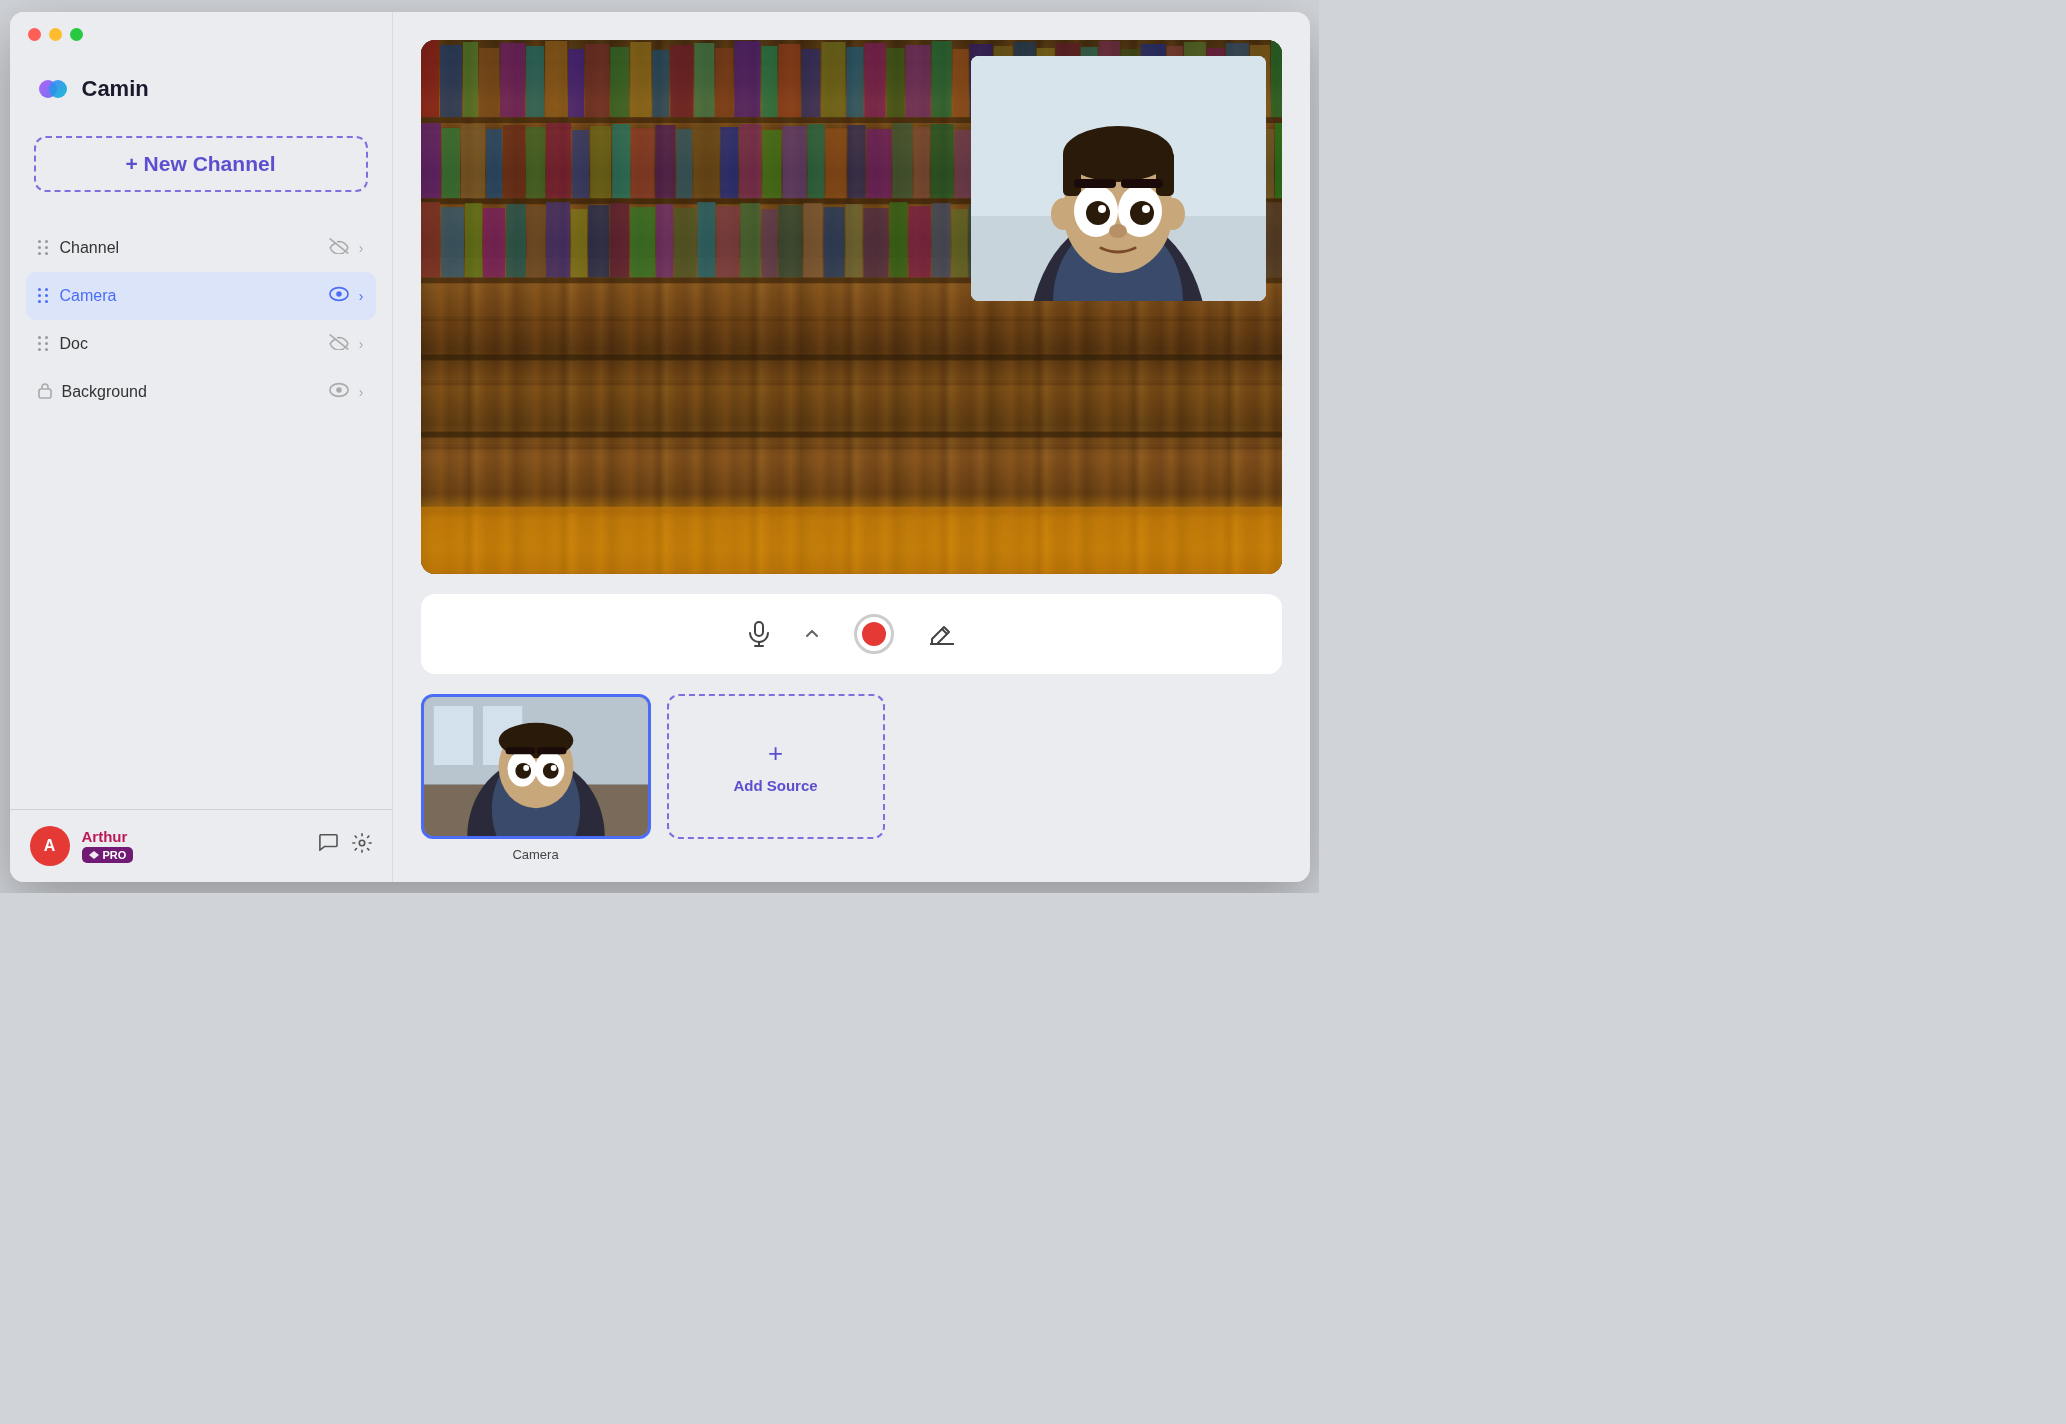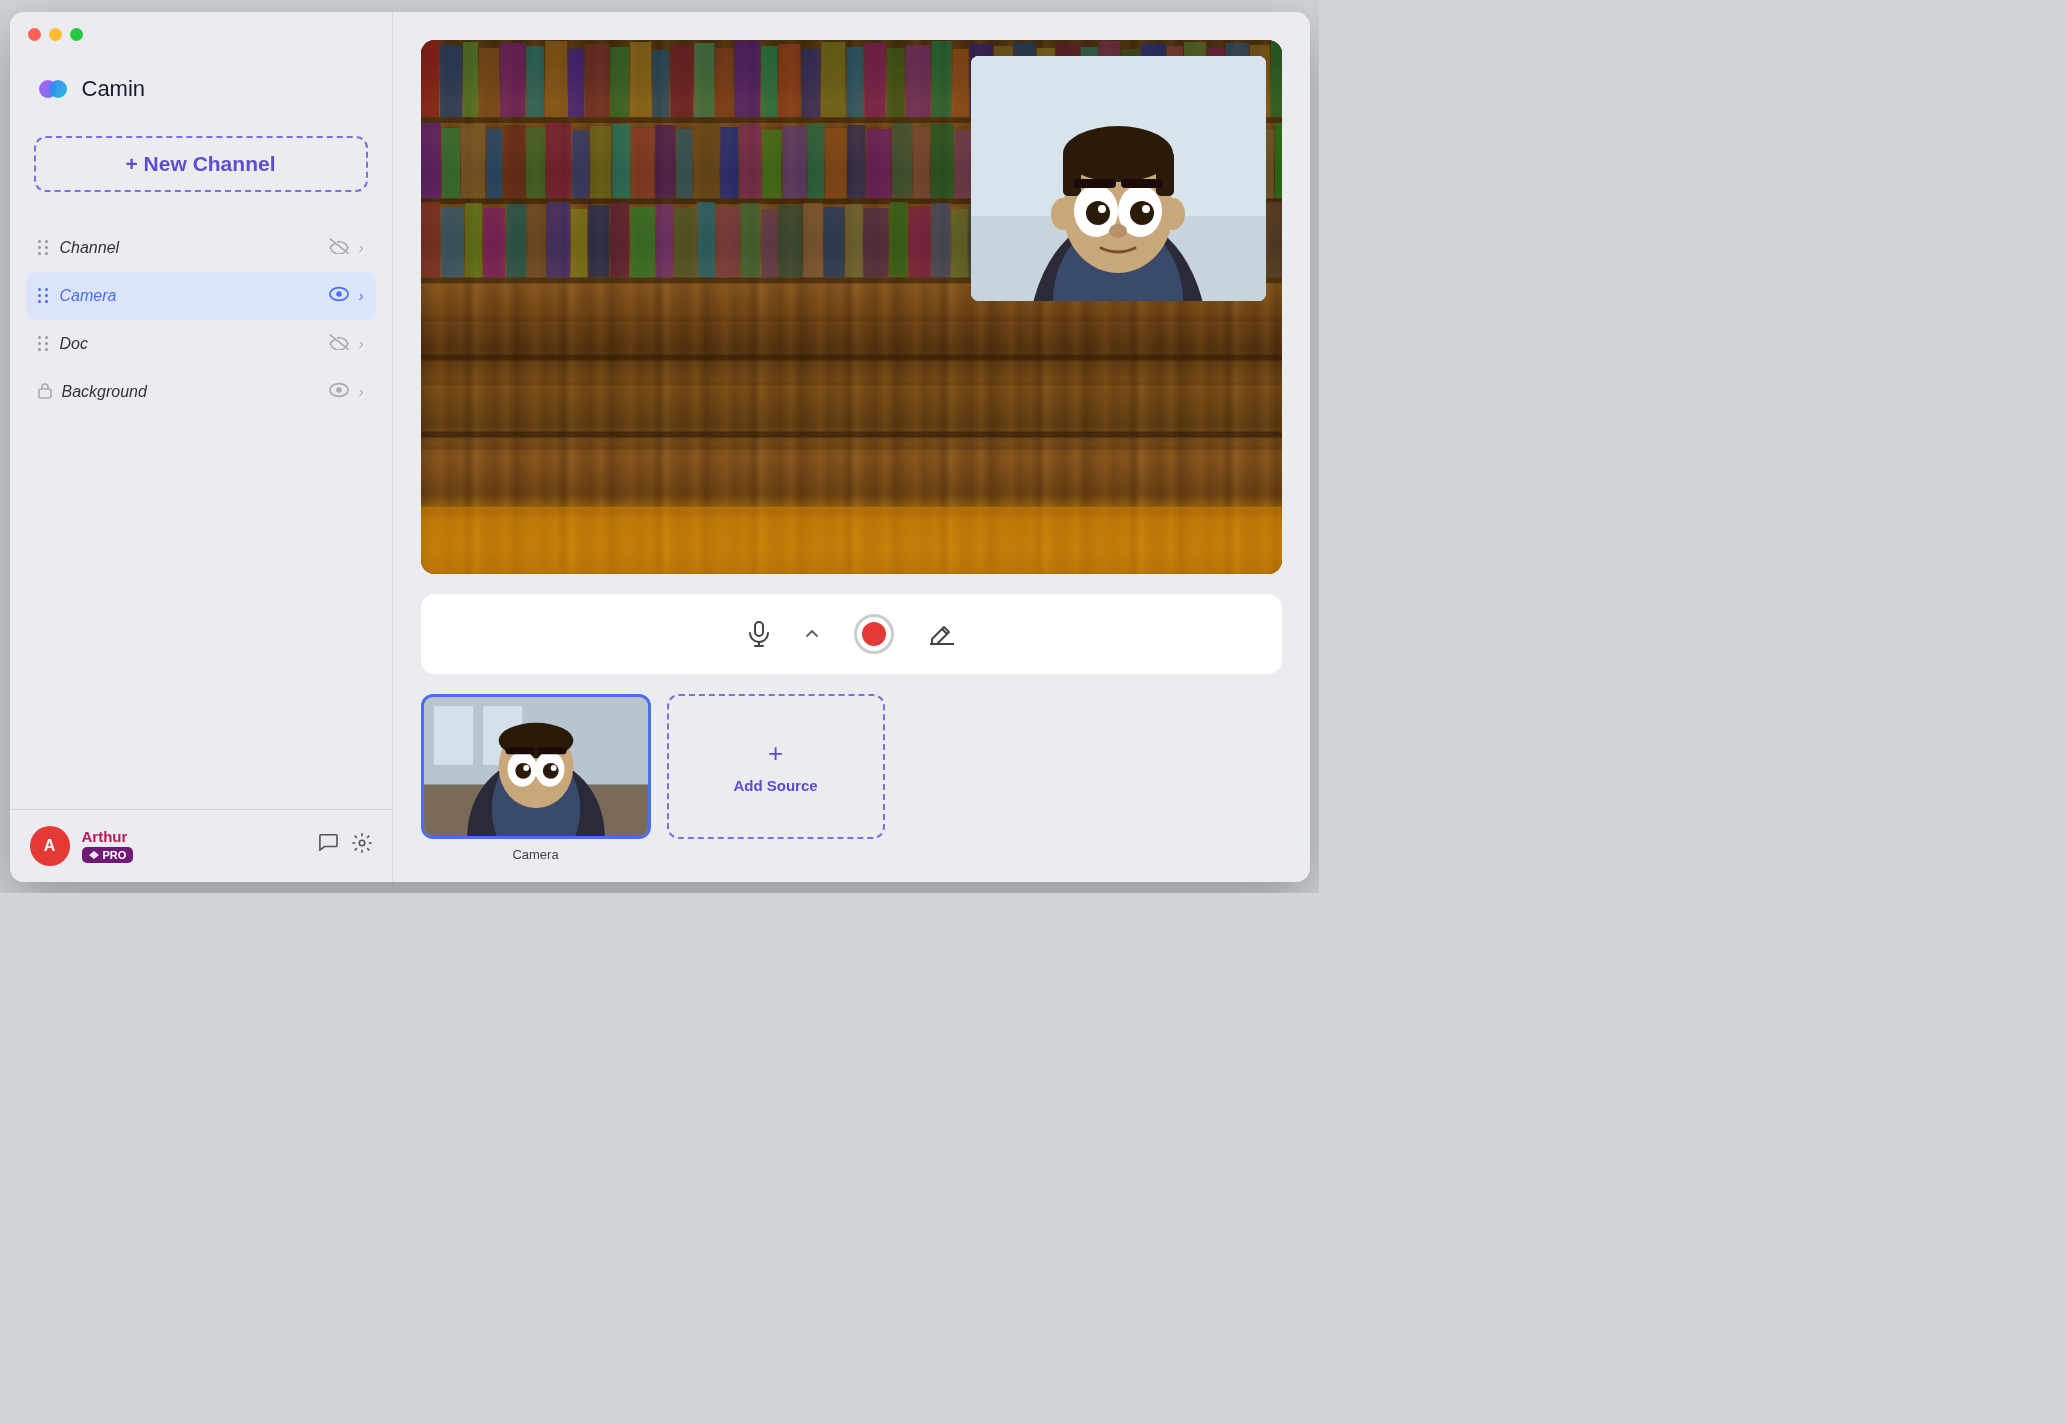--- a/index.html
+++ b/index.html
@@ -68,21 +68,21 @@
       margin-bottom: 28px;
     }
 
     .logo-icon {
       width: 38px;
       height: 38px;
     }
 
     .logo-text {
       font-size: 22px;
-      font-weight: 400;
+      font-weight: 700;
       color: #1a1a2e;
     }
 
     .new-channel-btn {
       width: 100%;
       padding: 14px 0;
       border: 2px dashed #7c6fe0;
       border-radius: 12px;
       background: transparent;
       color: #5b4fcf;
@@ -100,21 +100,20 @@
       flex: 1;
     }
 
     .channel-item {
       display: flex;
       align-items: center;
       padding: 14px 12px;
       border-radius: 10px;
       cursor: pointer;
       gap: 10px;
-      font-style: italic;
     }
 
     .channel-item.active {
       background: #dce4f9;
     }
 
     .channel-item .item-label {
       flex: 1;
       font-size: 16px;
       font-weight: 500;

